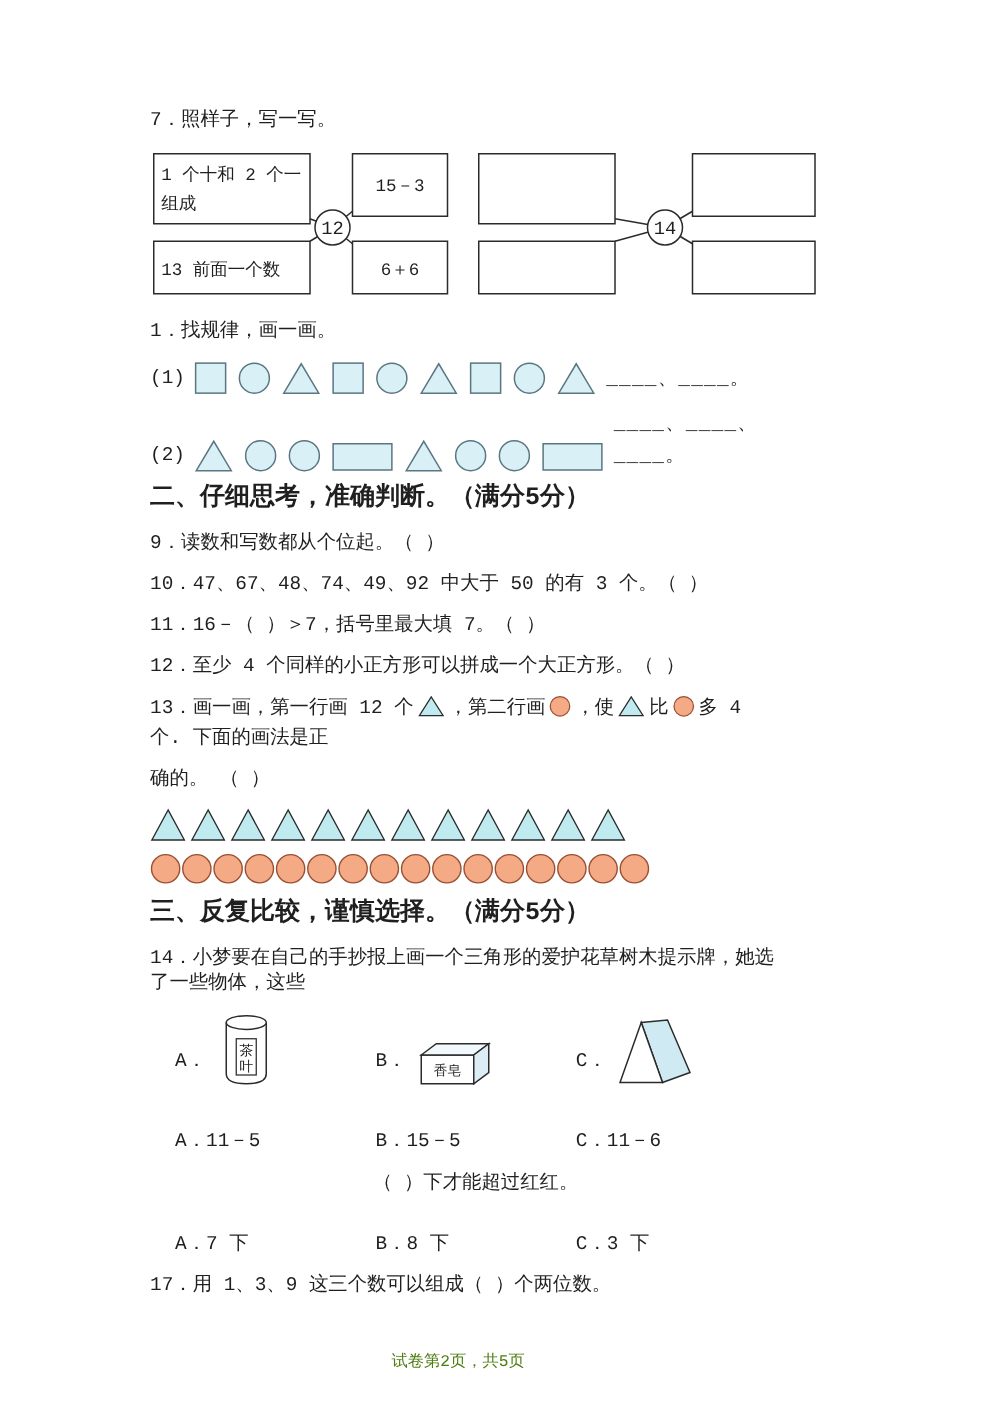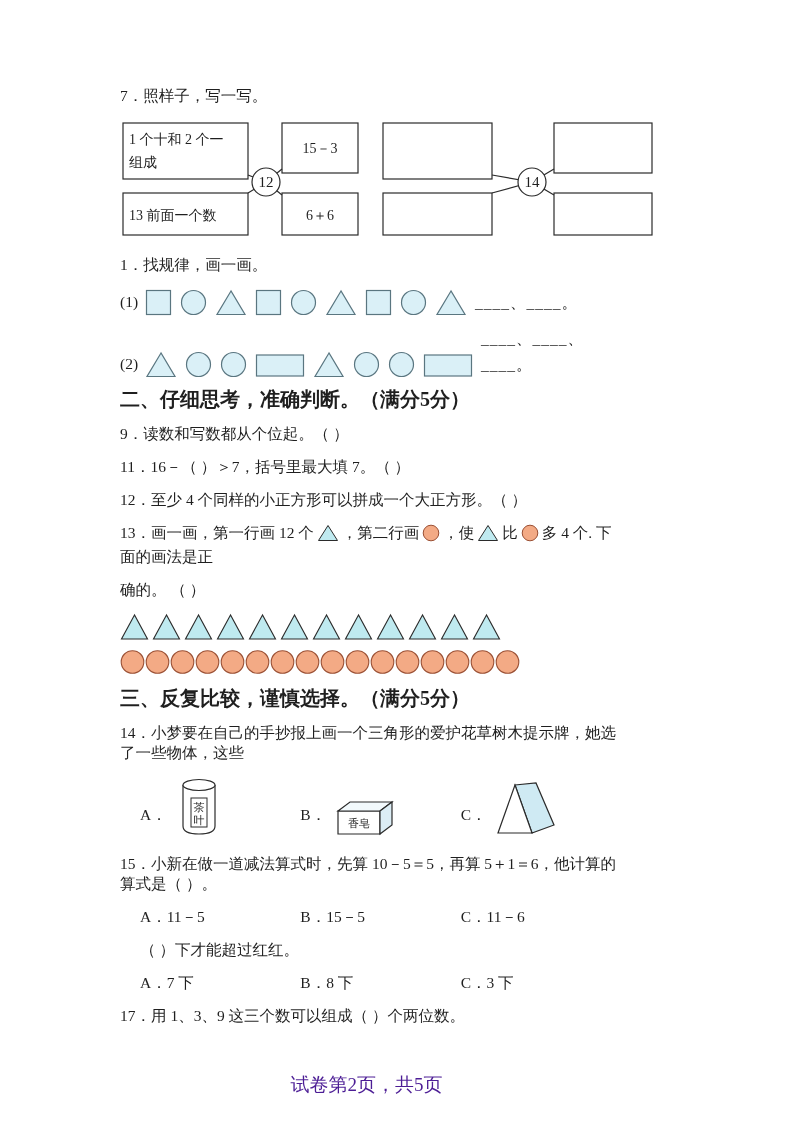--- a/index.html
+++ b/index.html
@@ -2,44 +2,44 @@
 <html><head>
 <meta charset="utf-8">
 <style>
   * { margin:0; padding:0; box-sizing:border-box; }
   html,body { background:#ffffff; }
   body {
     width:793px; height:1122px; position:relative; overflow:hidden;
     font-family:"Liberation Serif","DejaVu Serif",serif;
     color:#1f1f1f;
   }
-  .page { position:relative; width:733px; height:1122px; }
+  .page { position:relative; width:733px; height:1122px;font-family:Liberation Mono, monospace; }
   .content { padding:86px 112px 0 120px; font-size:15.5px; }
   .qline { line-height:20px; margin-bottom:13px; }
-  .qline.indent { padding-left:20px; }
+  .qline.indent { padding-left:20px;text-align:center; }
   .section-title { font-size:20px; font-weight:bold; margin:8px 0 14px 0; line-height:22px; }
   .q7-diagram { display:block; margin:2px 0 10px 0; }
   .q7-diagram text { font-size:14px; fill:#1f1f1f; }
   .q7-diagram text.circle-num { font-size:15px; }
   .shape-row { display:flex; align-items:flex-end; margin-bottom:10px; }
   .shape-row .row-label { margin-right:7px; line-height:28px; }
   .shape-row .shapes { display:flex; align-items:flex-end; gap:8px; }
   .shape-row .blanks { margin-left:8px; line-height:26px; letter-spacing:1px; }
   .inline-shape { display:inline-block; vertical-align:-4px; margin:0 3px; }
   .draw-row { display:flex; align-items:flex-end; gap:3px; margin:4px 0 8px 0; }
   .draw-row.circles { gap:0; margin-bottom:12px; }
   .options-row { display:flex; padding-left:20px; margin-bottom:13px; }
-  .options-row .opt { width:170px; line-height:20px; }
+  .options-row .opt { width:170px; line-height:20px;margin-top:16px; }
   .q14-objects { align-items:flex-end; margin:4px 0 16px 0; }
   .q14-objects .option { width:170px; display:flex; align-items:flex-end; }
   .q14-objects .opt-label { margin:0 8px 12px 0; }
   .obj-img text { fill:#1f1f1f; font-family:inherit; }
   .page-footer {
     position:absolute; left:0; bottom:24px; width:100%;
-    text-align:center; font-size:19px; color:#4c1d95;
+    text-align:center; font-size:13px; color:#4d7c0f;
   }
 </style>
 </head>
 <body>
 
 <div class="page">
   <main class="content">
 
     <p class="qline">7．照样子，写一写。</p>
 
@@ -139,20 +139,21 @@
           <svg width="50" height="27" xmlns="http://www.w3.org/2000/svg">
             <rect x="1.5" y="4" width="47" height="21" fill="#daf0f7" stroke="#5a7680" stroke-width="1.2"></rect>
           </svg>
         </span>
       <span class="blanks">____、____、____。</span>
     </div>
 
     <h2 class="section-title">二、仔细思考，准确判断。（满分5分）</h2>
 
     <p class="qline">9．读数和写数都从个位起。（    ）</p>
+    <p class="qline">10．47、67、48、74、49、92 中大于 50 的有 3 个。（      ）</p>
     <p class="qline">11．16－（  ）＞7，括号里最大填 7。（    ）</p>
     <p class="qline">12．至少 4 个同样的小正方形可以拼成一个大正方形。（      ）</p>
 
     <p class="qline"><span>13．画一画，第一行画 12 个</span><span class="inline-shape"><svg width="22" height="18" xmlns="http://www.w3.org/2000/svg">
             <polygon points="11,1.5 1.5,16.5 20.5,16.5" fill="#bfeaf0" stroke="#2b2b2b" stroke-width="1"></polygon>
           </svg></span><span>，第二行画</span><span class="inline-shape"><svg width="18" height="18" xmlns="http://www.w3.org/2000/svg">
             <circle cx="9" cy="9" r="7.8" fill="#f3aa85" stroke="#9a4f33" stroke-width="1"></circle>
           </svg></span><span>，使</span><span class="inline-shape"><svg width="22" height="18" xmlns="http://www.w3.org/2000/svg">
             <polygon points="11,1.5 1.5,16.5 20.5,16.5" fill="#bfeaf0" stroke="#2b2b2b" stroke-width="1"></polygon>
           </svg></span><span>比</span><span class="inline-shape"><svg width="18" height="18" xmlns="http://www.w3.org/2000/svg">
@@ -275,21 +276,20 @@
       </div>
       <div class="option">
         <span class="opt-label">C．</span>
         <svg class="obj-img" width="62" height="58" viewBox="0 0 62 58" xmlns="http://www.w3.org/2000/svg">
           <polygon points="20,5 41,3 59,45 37,53" fill="#cfeaf3" stroke="#2b2b2b" stroke-width="1.2"></polygon>
           <polygon points="20,5 3,53 37,53" fill="#ffffff" stroke="#2b2b2b" stroke-width="1.2"></polygon>
         </svg>
       </div>
     </div>
 
-    <p class="qline">15．小新在做一道减法算式时，先算 10－5＝5，再算 5＋1＝6，他计算的算式是（  ）。</p>
     <div class="options-row">
       <span class="opt">A．11－5</span>
       <span class="opt">B．15－5</span>
       <span class="opt">C．11－6</span>
     </div>
 
     <p class="qline indent">（  ）下才能超过红红。</p>
     <div class="options-row">
       <span class="opt">A．7 下</span>
       <span class="opt">B．8 下</span>

